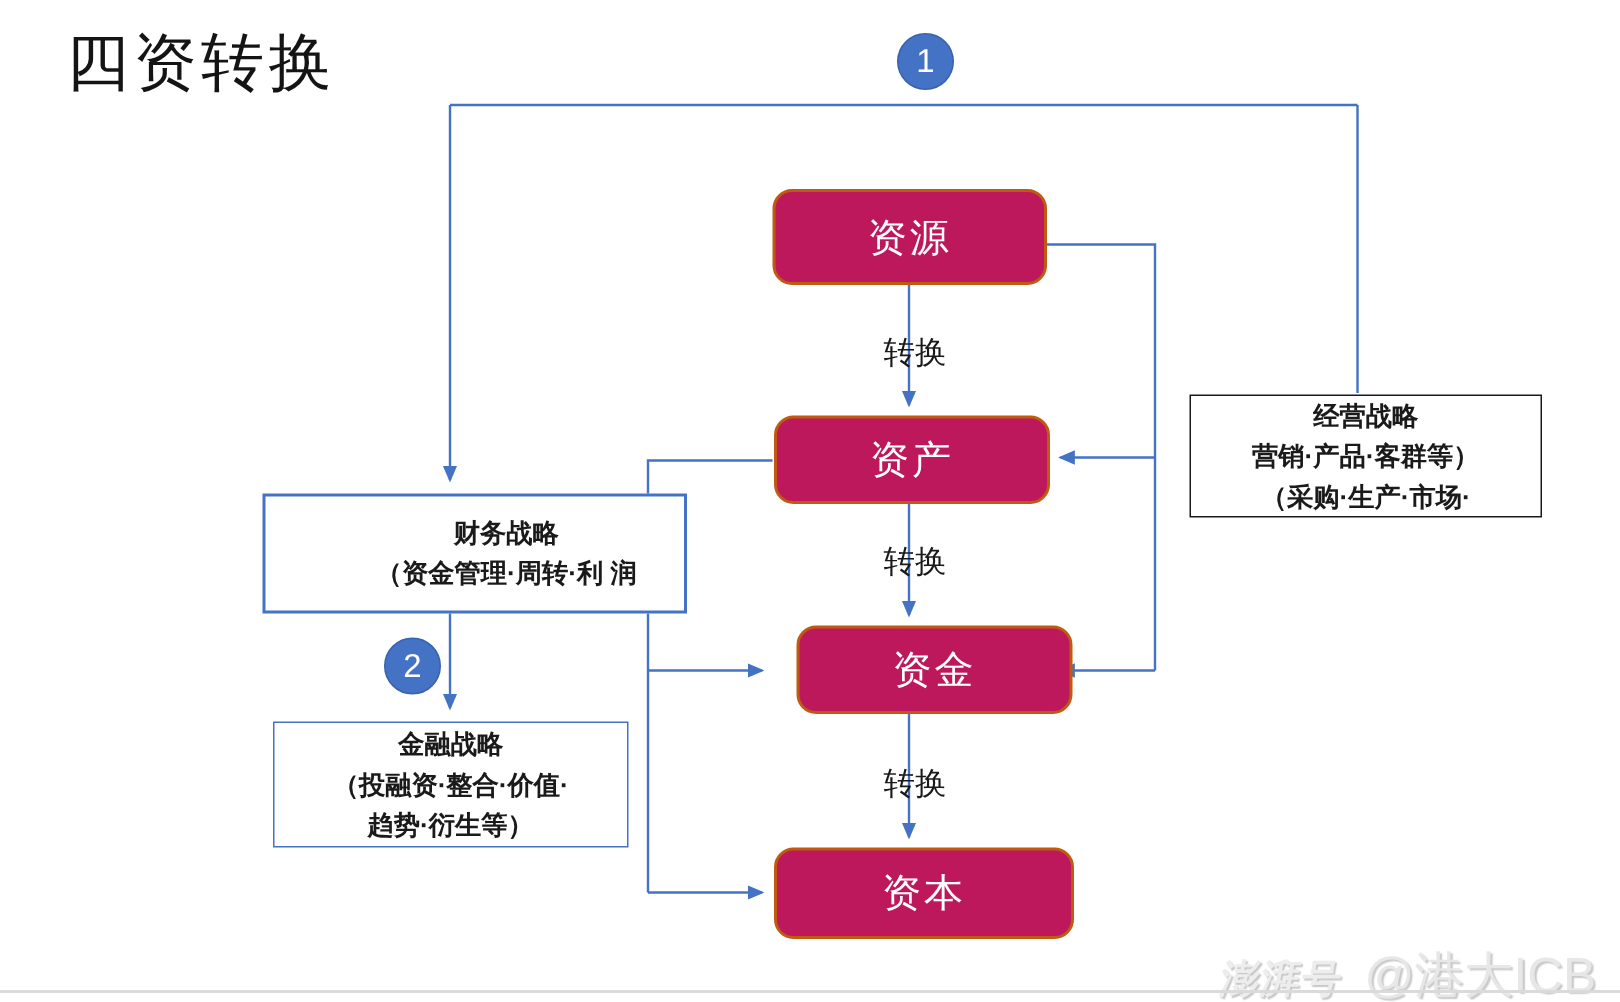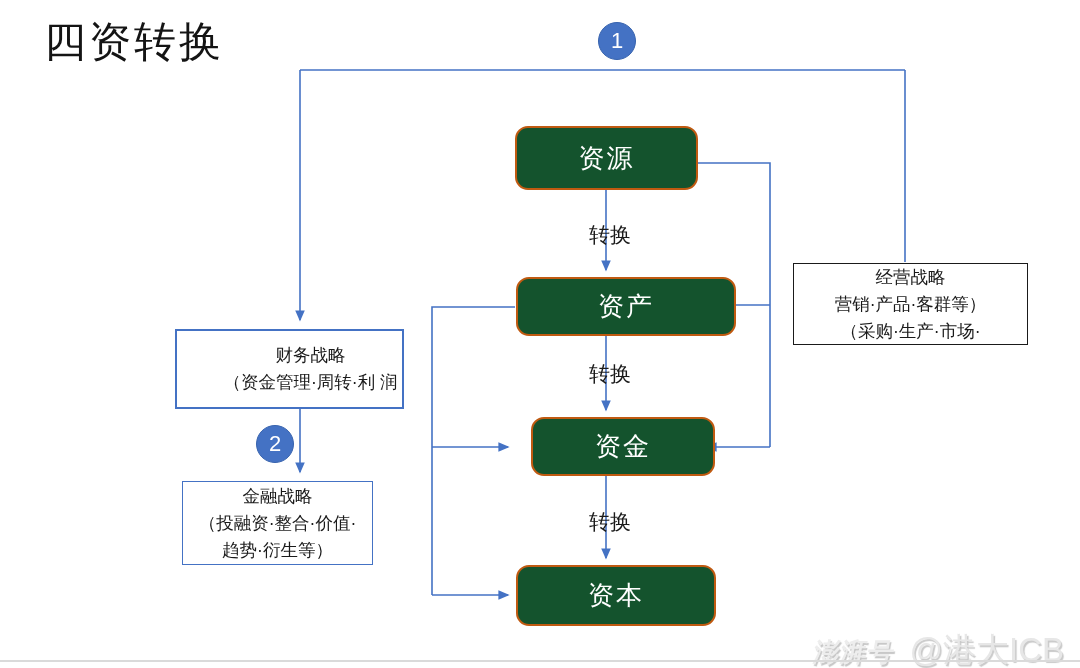--- a/index.html
+++ b/index.html
@@ -8,50 +8,51 @@
     background:#ffffff; overflow:hidden;
     font-family:"Liberation Sans","DejaVu Sans",sans-serif;
   }
   .title {
     position:absolute; left:44px; top:14px;
     font-size:42px; color:#141414; letter-spacing:3px;
   }
   .lines-svg { position:absolute; left:0; top:0; width:1080px; height:668px; }
   .node {
     position:absolute; box-sizing:border-box;
-    background:#14532d; border:2px solid #C05A11; border-radius:13px;
+    background:#be185d; border:2px solid #C05A11; border-radius:13px;
     display:flex; align-items:center; justify-content:center;
     color:#ffffff; font-size:26px; letter-spacing:2px;
   }
   .node-ziyuan { left:515px; top:126px; width:183px; height:64px; }
-  .node-zichan { left:516px; top:277px; width:220px; height:59px; }
+  .node-zichan { left:516px; top:277px; width:184px; height:59px; }
   .node-zijin  { left:516px; top:417px; width:184px; height:59px;margin-left:15px; }
   .node-ziben  { left:516px; top:565px; width:200px; height:61px; }
   .flow-label {
     position:absolute; width:84px; left:568px; text-align:center;
     font-size:21px; color:#1a1a1a;
   }
   .fl-1 { top:221px; } .fl-2 { top:360px; } .fl-3 { top:508px; }
   .badge {
     position:absolute; width:38px; height:38px; border-radius:50%;
     background:#4472C4; border:1px solid #3763ae; box-sizing:border-box;
     display:flex; align-items:center; justify-content:center;
     color:#ffffff; font-size:22px;
   }
   .badge-1 { left:598px; top:22px; }
   .badge-2 { left:256px; top:425px; }
   .strategy {
     position:absolute; box-sizing:border-box; background:#ffffff;
     display:flex; flex-direction:column; align-items:center; justify-content:center;
     font-size:17.5px; line-height:27px; color:#1a1a1a; text-align:center;
     white-space:nowrap;
+    font-weight:bold;
   }
   .strategy-business { left:793px; top:263px; width:235px; height:82px; border:1.5px solid #1a1a1a; }
-  .strategy-finance  { left:175px; top:329px; width:229px; height:80px; border:2px solid #4472C4;padding-left:42px; }
-  .strategy-capital  { left:182px; top:481px; width:191px; height:84px; border:1.5px solid #4472C4; }
+  .strategy-finance  { left:175px; top:329px; width:283px; height:80px; border:2px solid #4472C4;padding-left:42px; }
+  .strategy-capital  { left:182px; top:481px; width:237px; height:84px; border:1.5px solid #4472C4; }
   .watermark {
     position:absolute; right:16px; top:628px;
     display:flex; align-items:baseline; gap:14px;
   }
   .wm-brand {
     font-size:26px; font-weight:bold; transform:skewX(-10deg);
     color:#ededed; text-shadow:1.5px 1.5px 1px #c6c6c6;
     letter-spacing:1px;
   }
   .wm-handle {

